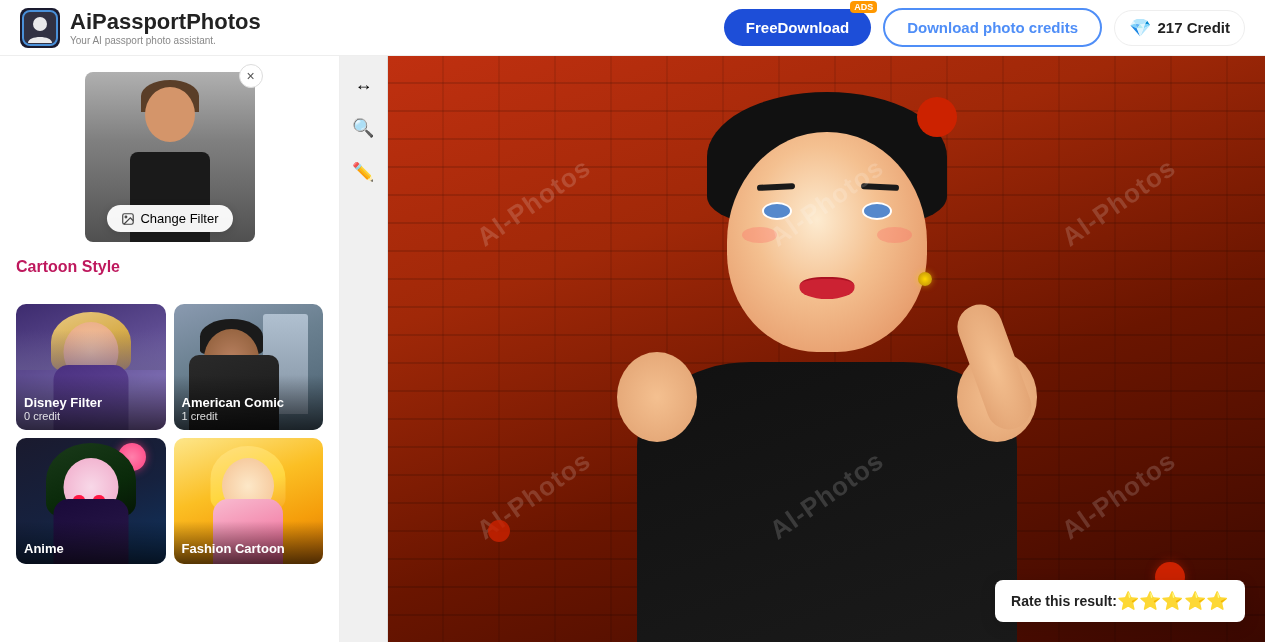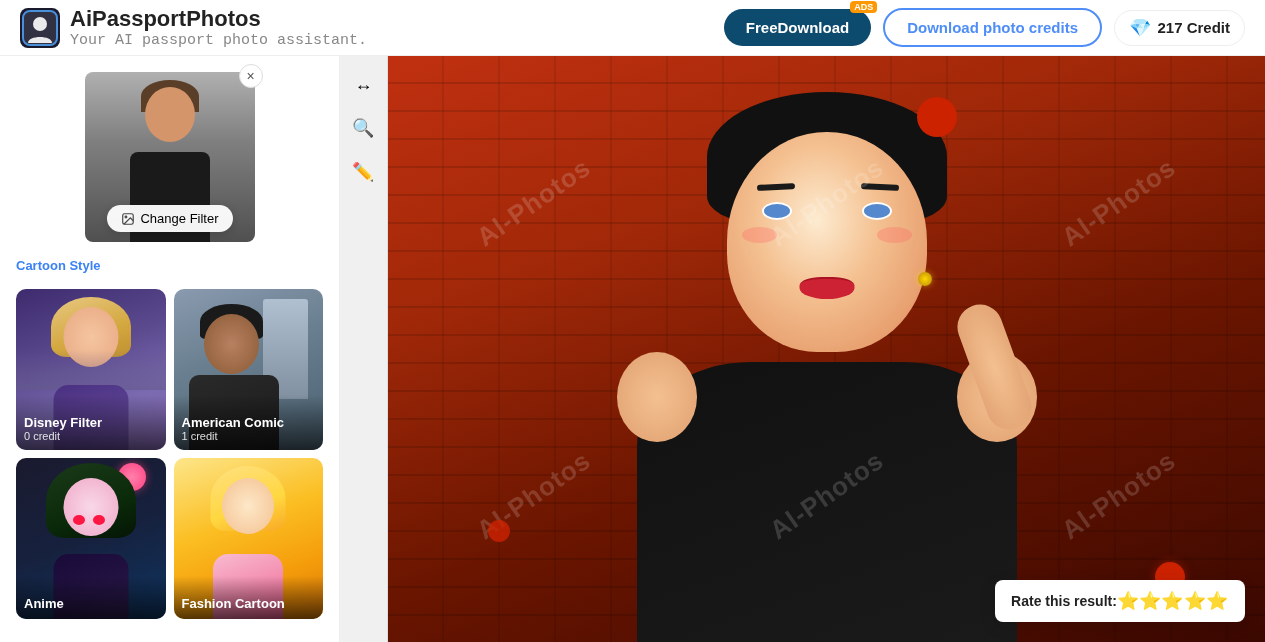--- a/index.html
+++ b/index.html
@@ -25,31 +25,30 @@
     .logo-icon {
       width: 40px;
       height: 40px;
     }
     .logo-text h1 {
       font-size: 22px;
       font-weight: 700;
       color: #222;
     }
     .logo-text p {
-      font-size: 15px;
+      font-size: 10px;
       color: #888;
-      font-family: Liberation Mono, monospace;
     }
     .header-actions {
       display: flex;
       align-items: center;
       gap: 12px;
     }
     .btn-free-download {
-      background: #0c4a6e;
+      background: #1d4ed8;
       color: #fff;
       border: none;
       border-radius: 24px;
       padding: 10px 22px;
       font-size: 15px;
       font-weight: 600;
       cursor: pointer;
       position: relative;
     }
     .ads-badge {
@@ -144,36 +143,36 @@
       position: absolute;
       bottom: 10px;
       left: 50%;
       transform: translateX(-50%);
       white-space: nowrap;
       box-shadow: 0 2px 8px rgba(0,0,0,0.15);
     }
 
     
     .section-title {
-      font-size: 13px;
+      font-size: 16px;
       font-weight: 700;
-      color: #3b82f6;
-      margin-bottom: 16px;
+      color: #be185d;
+      margin-bottom: 28px;
     }
     .style-grid {
       display: grid;
       grid-template-columns: 1fr 1fr;
       gap: 8px;
     }
     .style-item {
       position: relative;
       border-radius: 10px;
       overflow: hidden;
       cursor: pointer;
-      height: 161px;
+      height: 126px;
     }
     .style-label {
       position: absolute;
       bottom: 0;
       left: 0;
       right: 0;
       background: linear-gradient(transparent, rgba(0,0,0,0.65));
       color: #fff;
       padding: 20px 8px 8px;
     }

